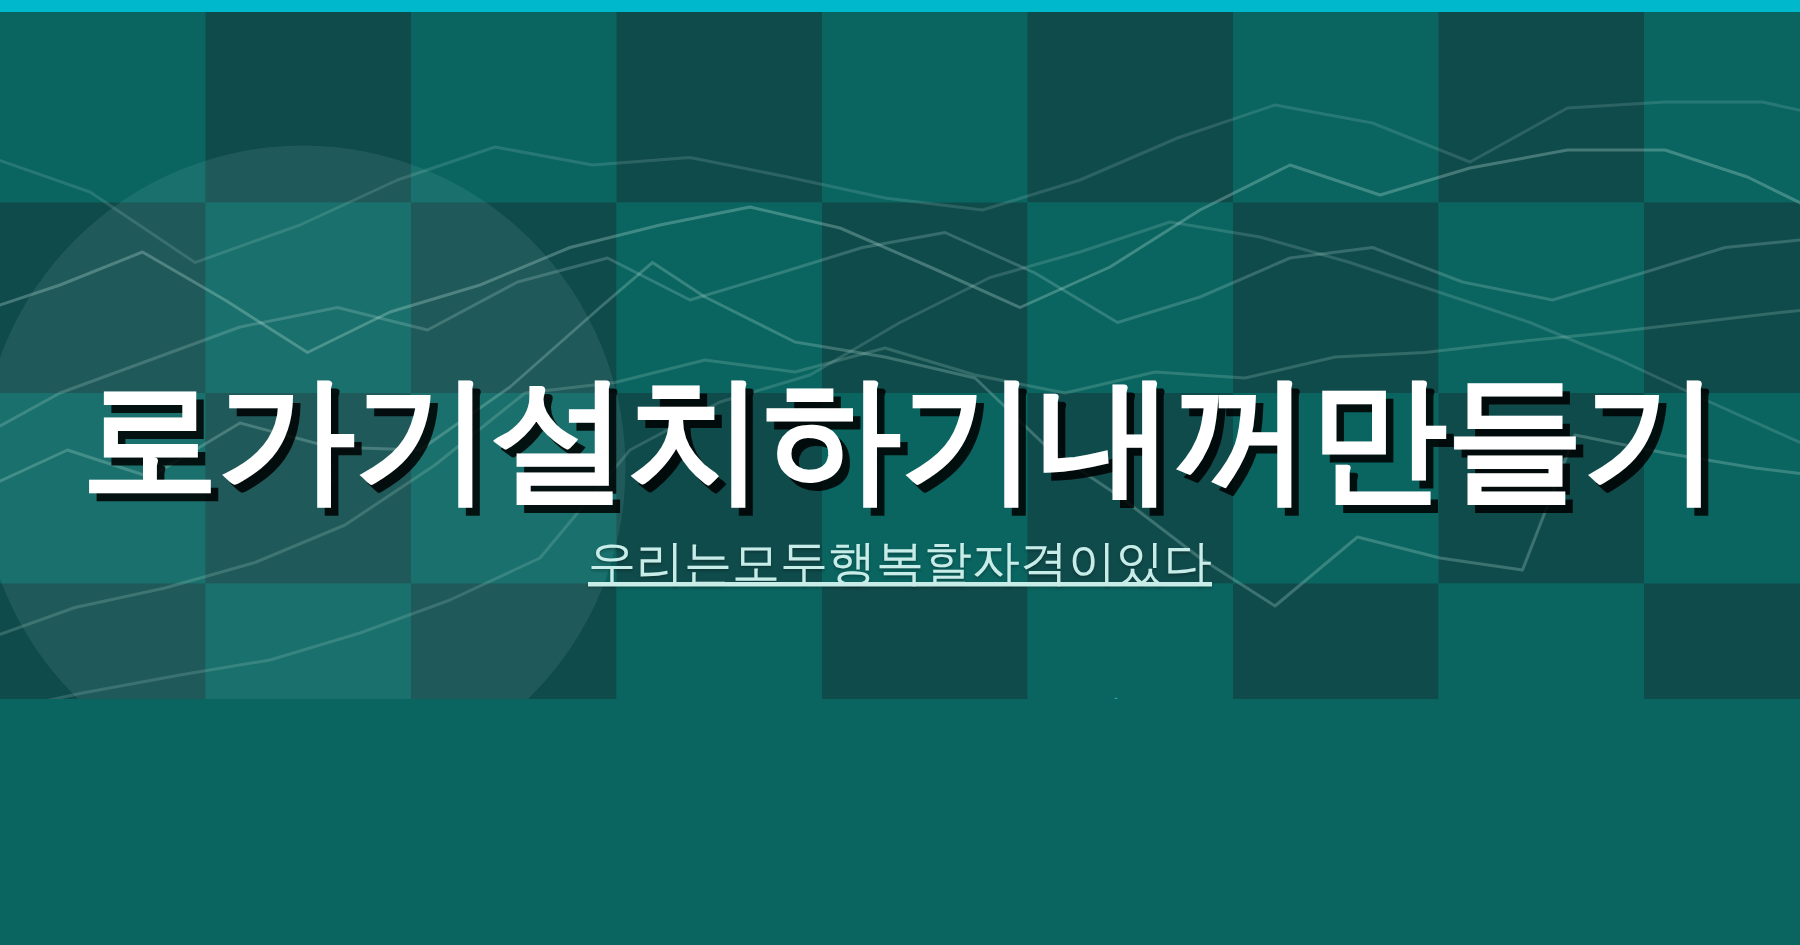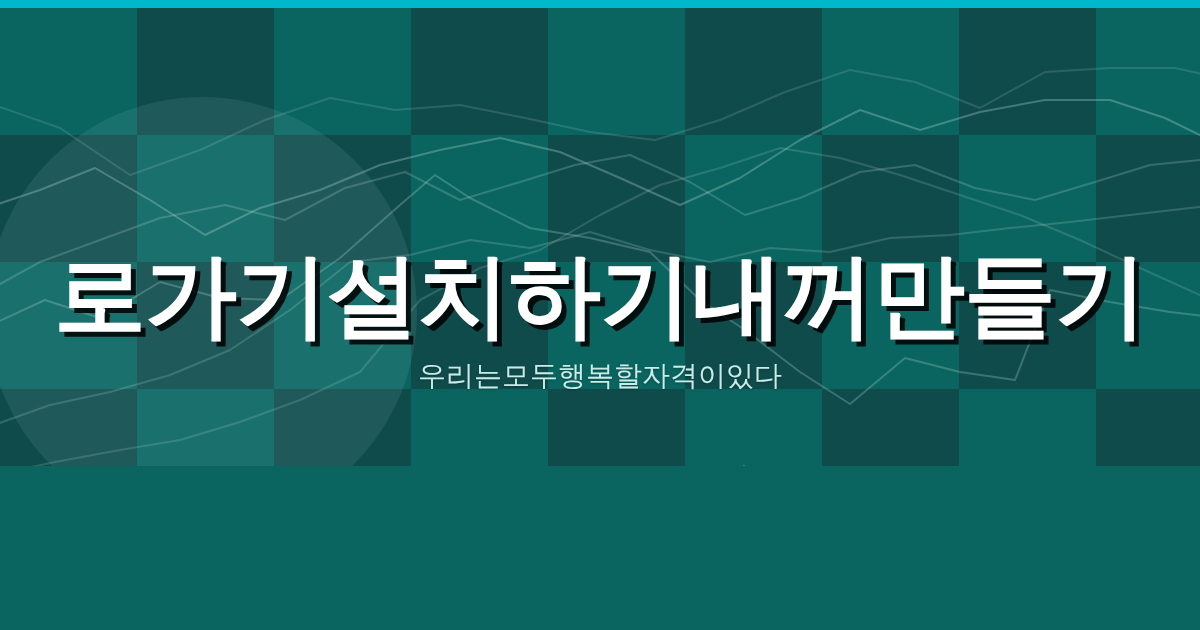--- a/index.html
+++ b/index.html
@@ -66,27 +66,28 @@
     font-size: 92px;
     font-weight: bold;
     line-height: 1.02;
     letter-spacing: -1px;
     white-space: nowrap;
     text-shadow: 5px 5px 0 rgba(0,0,0,0.85);
     margin: 0;
   }
   #subhead {
     color: #c8ece8;
-    font-size: 28px;
+    font-size: 32px;
     font-weight: normal;
     line-height: 1.1;
     letter-spacing: 0px;
     white-space: nowrap;
     margin: 18px 0 0 0;
     text-shadow: 0 1px 2px rgba(0,0,0,0.25);
+    text-decoration: underline;
   }
 </style>
 </head>
 <body>
 
 <div id="stage">
 
   <div class="layer" id="checker">
       <div class="tile" style="left:0px;top:8px;width:137px;height:127px;background:#0a6460;"></div>
       <div class="tile" style="left:137px;top:8px;width:137px;height:127px;background:#104b4b;"></div>

